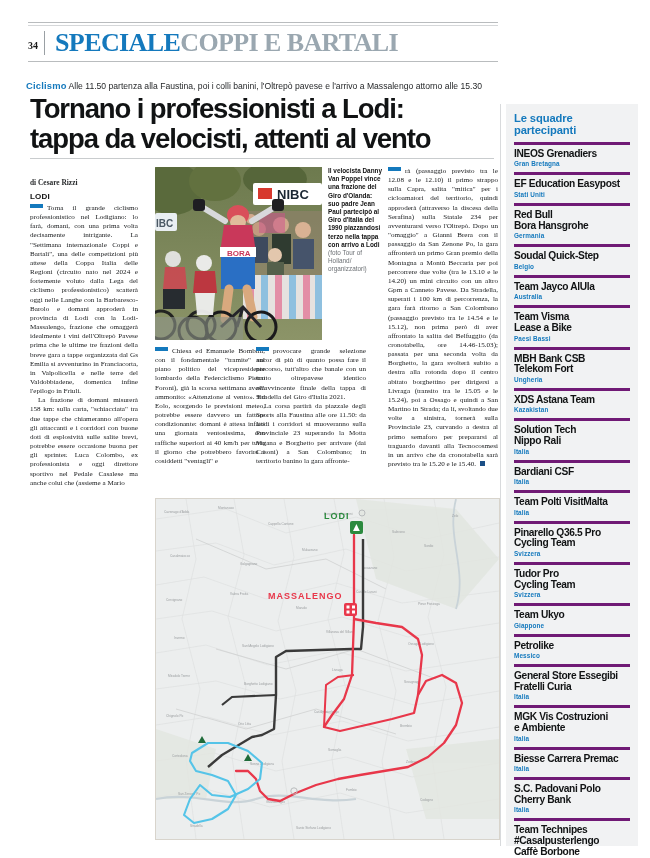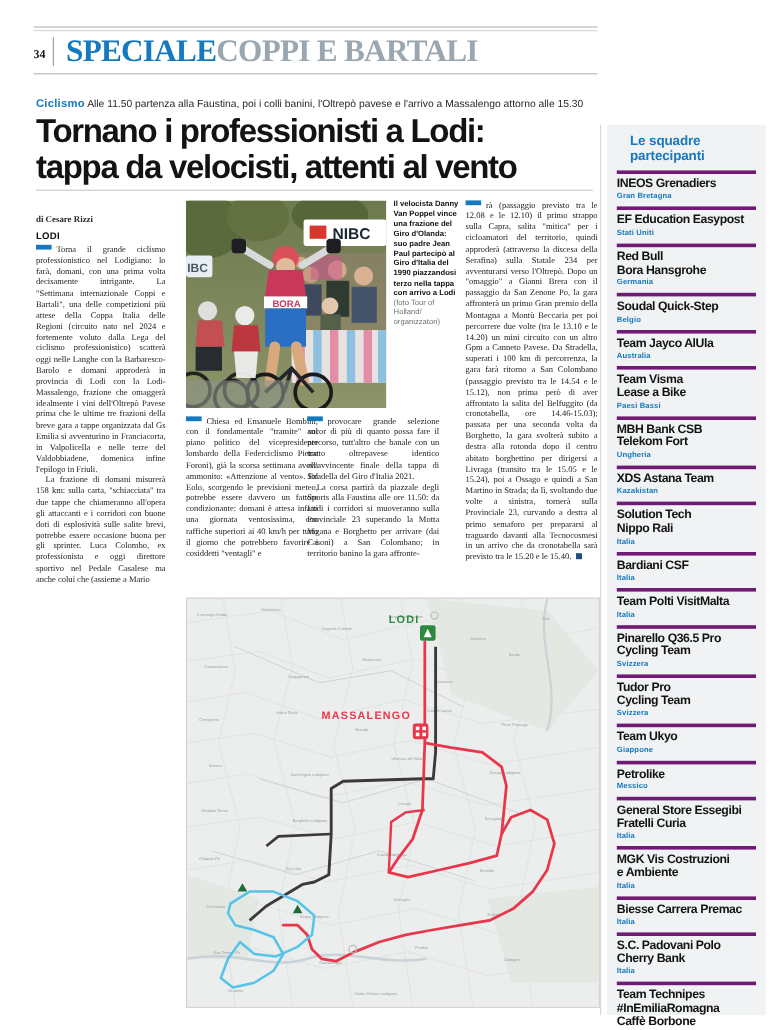--- a/index.html
+++ b/index.html
@@ -18,22 +18,22 @@
   .mast-row{display:flex;align-items:flex-end;gap:6px;padding-top:4px;}
   .folio{font:700 10px/1 "Liberation Serif",serif;color:#1a1a1a;padding-bottom:5px;}
   .mast-divider{width:1px;background:#9aa0a4;height:24px;margin:0 4px 1px 0;}
   .mast-title{font-family:"Liberation Serif",serif;font-weight:700;font-size:26px;
     line-height:1;letter-spacing:-.6px;white-space:nowrap;}
   .mast-a{color:#1479bd;}
   .mast-b{color:#9aa7b0;}
   .rule-bot{border-top:1px solid #b9bcbe;margin-top:5px;}
 
   
-  .kicker{position:absolute;left:30px;top:80px;width:472px;
-    font-size:8.6px;line-height:12px;color:#26282a;}
+  .kicker{position:absolute;left:18px;top:80px;width:472px;
+    font-size:8.6px;line-height:12px;color:#26282a;text-align:center;}
   .kicker b{color:#1479bd;font-size:9.4px;letter-spacing:.2px;}
   .headline{position:absolute;left:30px;top:94px;width:474px;
     font-weight:700;font-size:27.5px;line-height:30px;color:#111314;
     letter-spacing:-1.1px;}
   .hl-rule{position:absolute;left:30px;top:158px;width:464px;border-top:1px solid #c9ccce;}
 
   
   .byline{position:absolute;left:30px;top:178px;width:108px;
     font-family:"Liberation Serif",serif;font-size:7px;color:#2a2c2e;}
   .byline b{font-size:7.4px;}
@@ -66,21 +66,21 @@
   
   .mapbox{position:absolute;left:155px;top:498px;width:343px;height:340px;
     background:#e9e9e9;overflow:hidden;border:1px solid #d8d4cc;}
   .mapbox svg{display:block;}
   .map-credit{position:absolute;right:4px;bottom:2px;font-size:4.4px;color:#8e9194;}
 
   
   .sidebar{position:absolute;left:506px;top:104px;width:132px;height:742px;
     background:#f1f2f3;padding:8px 8px 10px 8px;box-sizing:border-box;}
   .sb-title{color:#1479bd;font-weight:700;font-size:11.2px;line-height:12.4px;
-    letter-spacing:-.1px;margin-bottom:5px;margin-left:11px;}
+    letter-spacing:-.1px;margin-bottom:5px;}
   .sb-item{border-top:3px solid #701a75;padding-top:4px;margin-top:4px;}
   .sb-name{font-weight:700;font-size:10.2px;line-height:10.6px;color:#111314;
     letter-spacing:-.35px;}
   .sb-country{font-weight:700;font-size:6.4px;line-height:8px;color:#1479bd;
     letter-spacing:.1px;margin-top:1px;}
 
   .vrule{position:absolute;left:500px;top:104px;width:1px;height:742px;background:#d8dadc;}
 </style>
 </head>
 <body>
@@ -474,21 +474,21 @@
         <div class="sb-item">
           <div class="sb-name">
             <div>S.C. Padovani Polo</div>
             <div>Cherry Bank</div>
           </div>
           <div class="sb-country">Italia</div>
         </div>
         <div class="sb-item">
           <div class="sb-name">
             <div>Team Technipes</div>
-            <div>#InEmiliaRomagna</div>
+            <div>#Casalpusterlengo</div>
             <div>Caffè Borbone</div>
           </div>
           <div class="sb-country">Italia</div>
         </div>
       </div>
   </aside>
 
 </div>
 
 </body></html>

